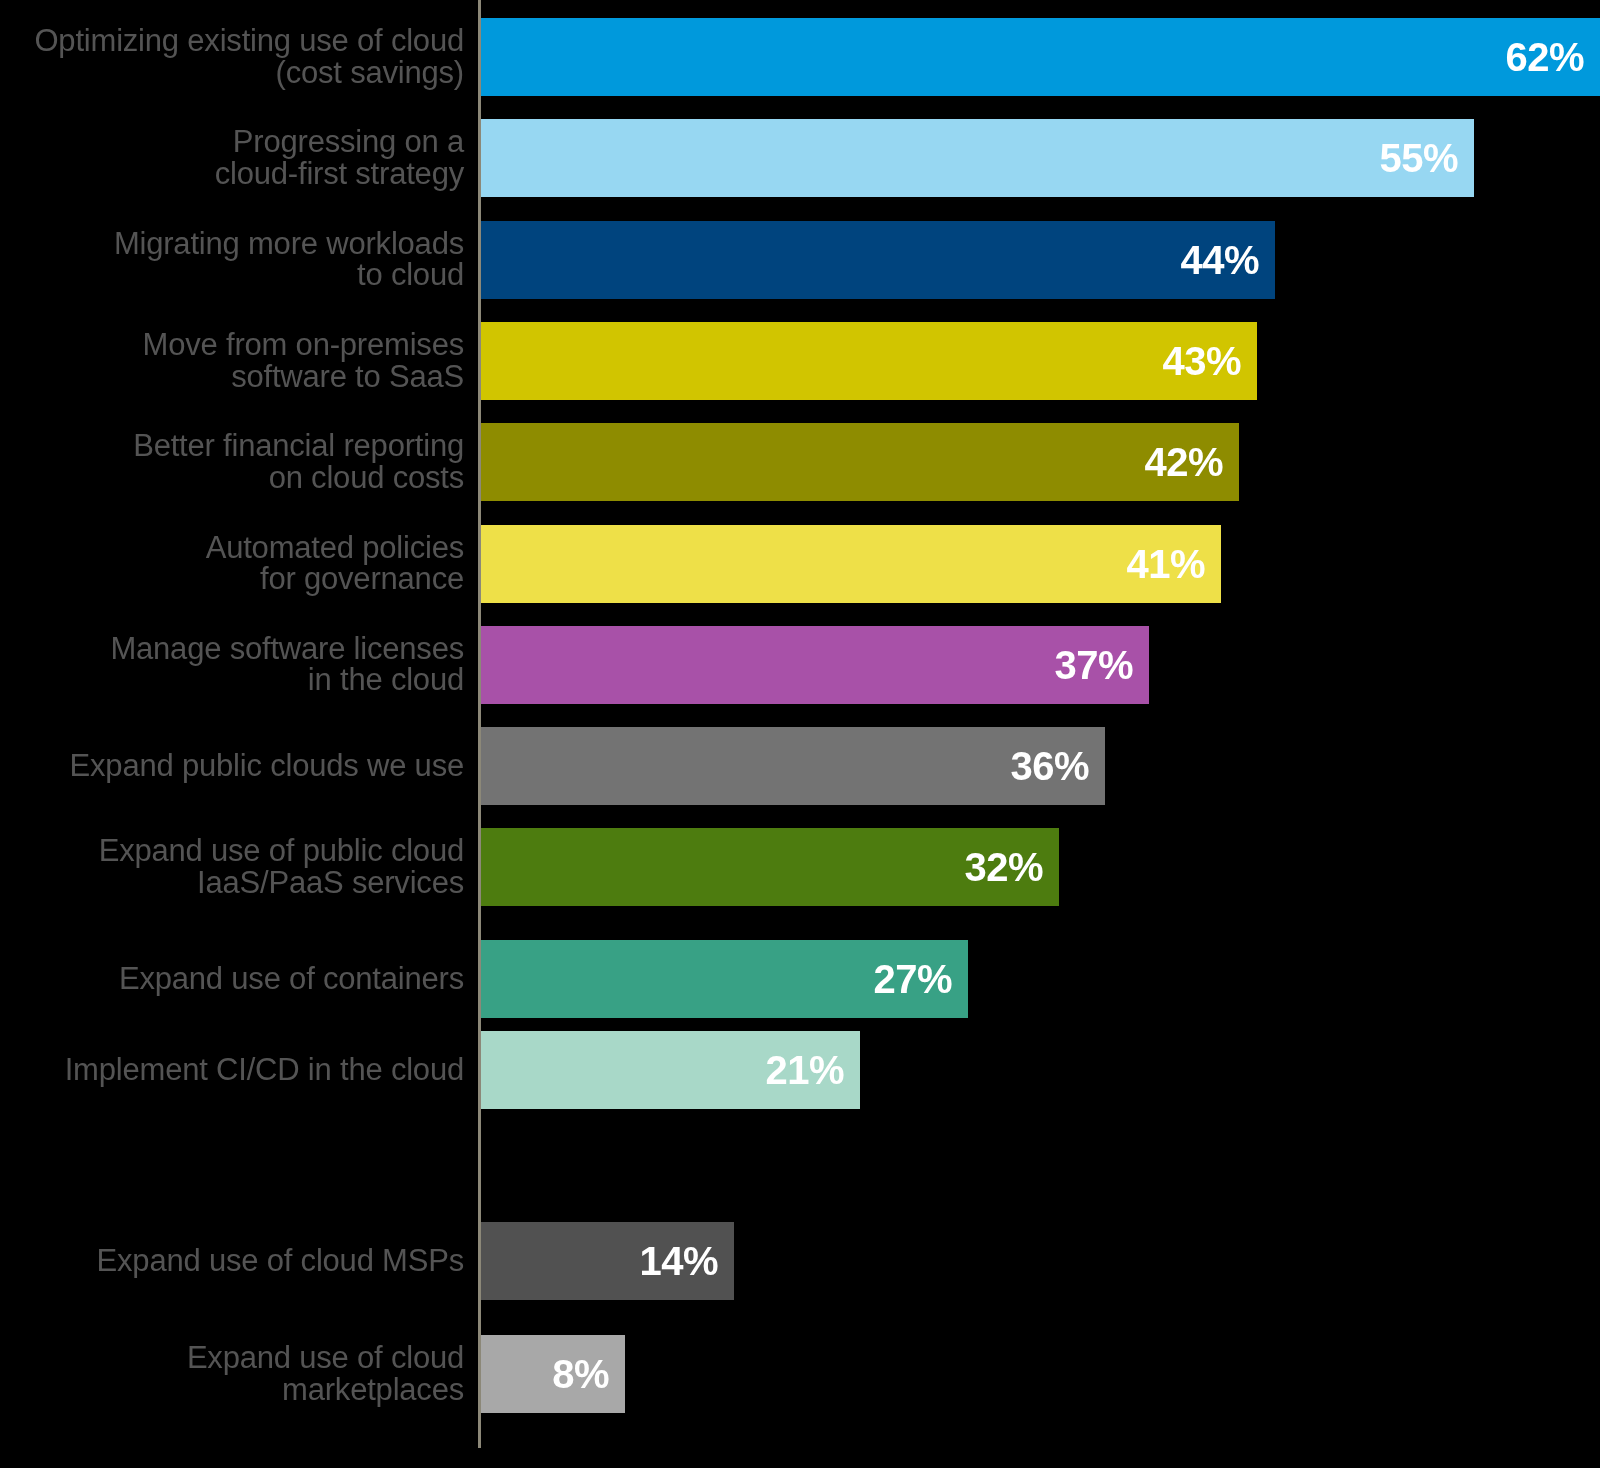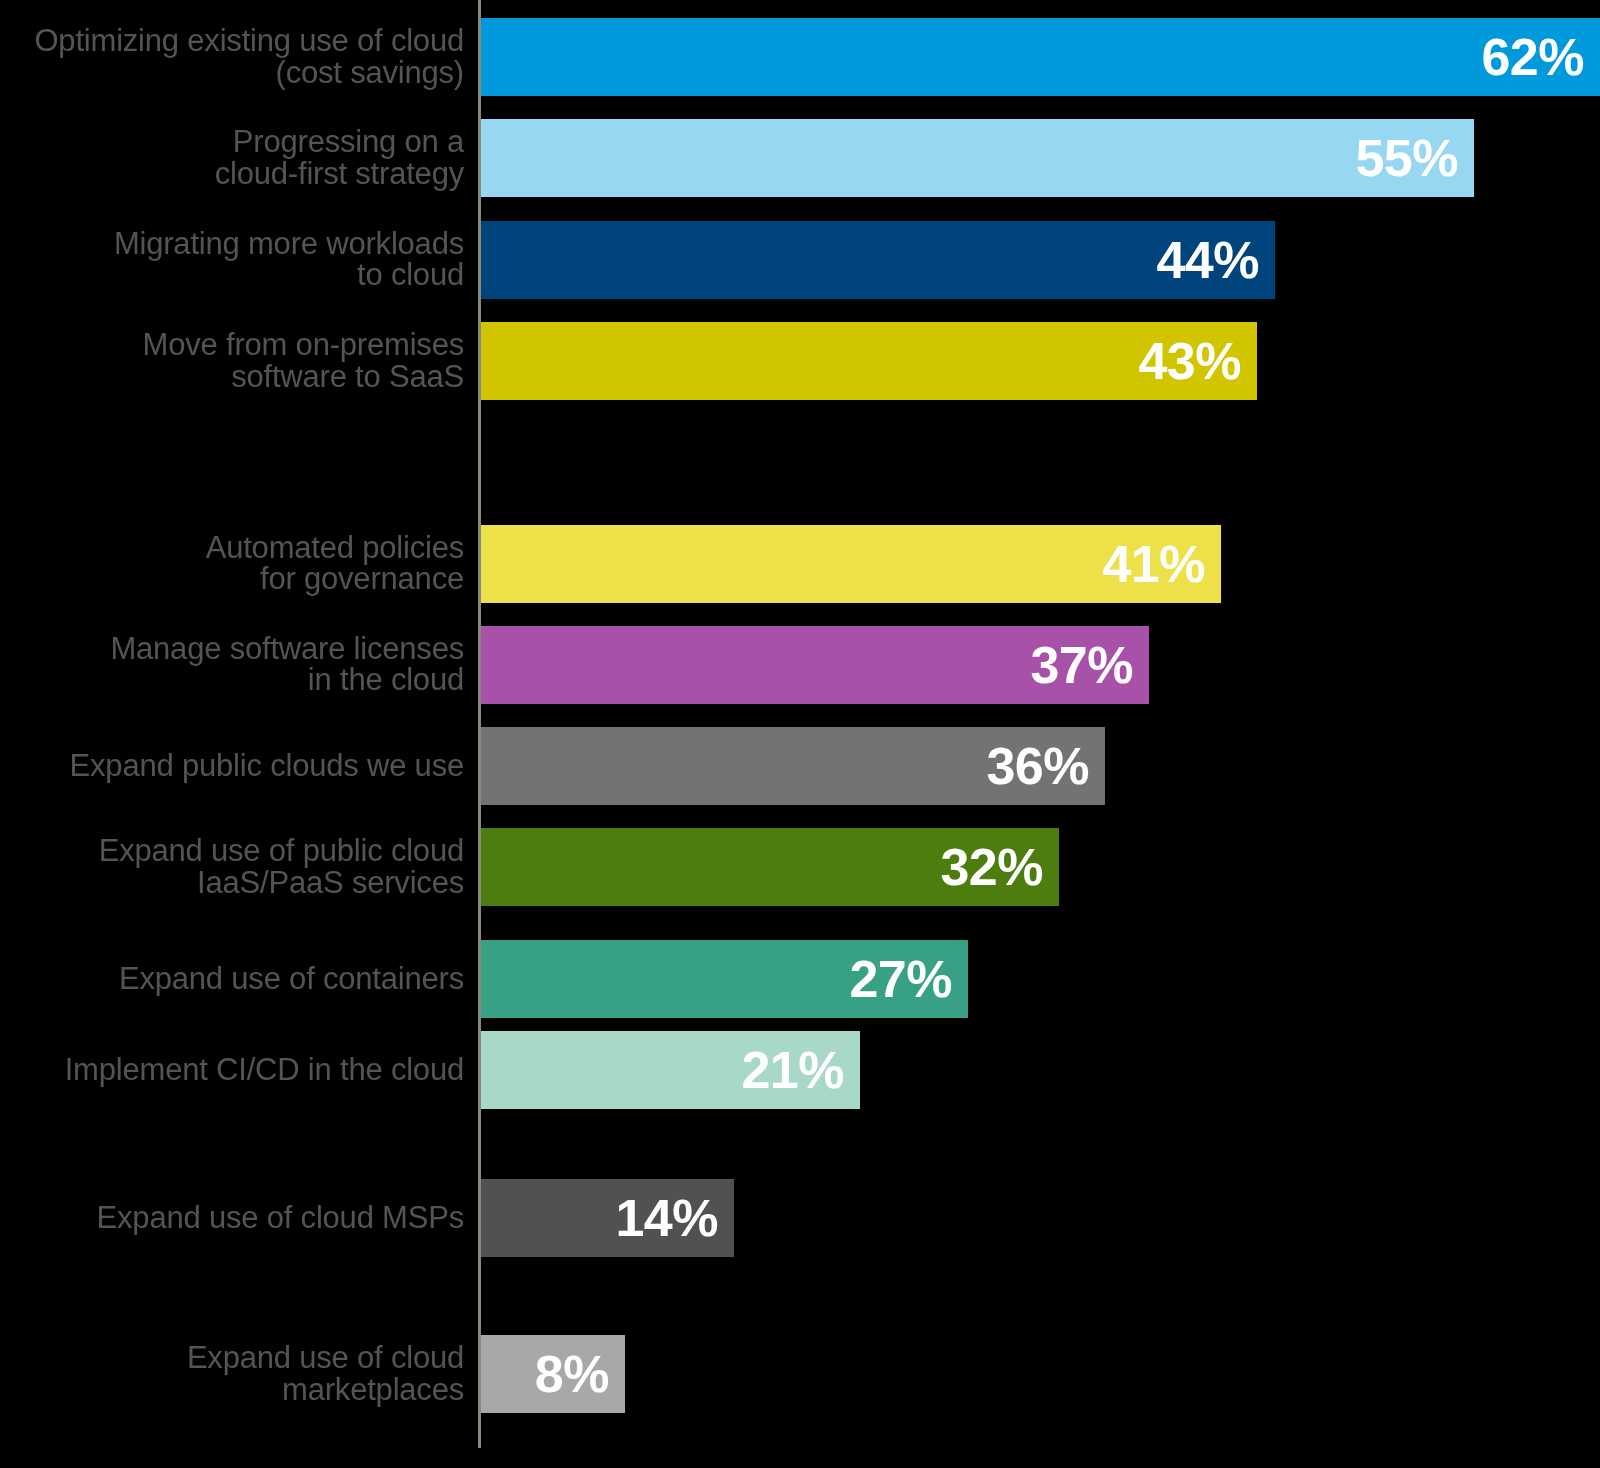--- a/index.html
+++ b/index.html
@@ -60,21 +60,21 @@
     top: 0;
     height: 78px;
     display: flex;
     align-items: center;
     justify-content: flex-end;
     box-sizing: border-box;
     padding-right: 16px;
   }
   .bar-value {
     color: #ffffff;
-    font-size: 52px;
+    font-size: 40px;
     font-weight: bold;
     line-height: 1;
     letter-spacing: -0.5px;
     font-family: "Liberation Sans", sans-serif;
   }
 </style>
 </head>
 <body>
 
 <div id="chart-root">
@@ -99,20 +99,27 @@
 to cloud</div>
         <div class="bar" style="width: 794px; background: rgb(0, 68, 126);">
           <span class="bar-value">44%</span>
         </div>
       </div>
       <div class="row" style="top: 321.9px;">
         <div class="row-label">Move from on-premises
 software to SaaS</div>
         <div class="bar" style="width: 776px; background: rgb(209, 197, 0);">
           <span class="bar-value">43%</span>
+        </div>
+      </div>
+      <div class="row" style="top: 423.2px;">
+        <div class="row-label">Better financial reporting
+on cloud costs</div>
+        <div class="bar" style="width: 758px; background: rgb(142, 140, 0);">
+          <span class="bar-value">42%</span>
         </div>
       </div>
       <div class="row" style="top: 524.5px;">
         <div class="row-label">Automated policies
 for  governance</div>
         <div class="bar" style="width: 740px; background: rgb(238, 224, 72);">
           <span class="bar-value">41%</span>
         </div>
       </div>
       <div class="row" style="top: 625.8px;">
@@ -140,21 +147,21 @@
         <div class="bar" style="width: 487px; background: rgb(56, 161, 133);">
           <span class="bar-value">27%</span>
         </div>
       </div>
       <div class="row" style="top: 1031px;">
         <div class="row-label">Implement CI/CD in the cloud</div>
         <div class="bar" style="width: 379px; background: rgb(168, 216, 200);">
           <span class="bar-value">21%</span>
         </div>
       </div>
-      <div class="row" style="top: 1179px;">
+      <div class="row" style="top: 1222px;">
         <div class="row-label">Expand use of cloud MSPs</div>
         <div class="bar" style="width: 253px; background: rgb(81, 81, 81);">
           <span class="bar-value">14%</span>
         </div>
       </div>
       <div class="row" style="top: 1334.9px;">
         <div class="row-label">Expand use of cloud
 marketplaces</div>
         <div class="bar" style="width: 144px; background: rgb(168, 168, 168);">
           <span class="bar-value">8%</span>

